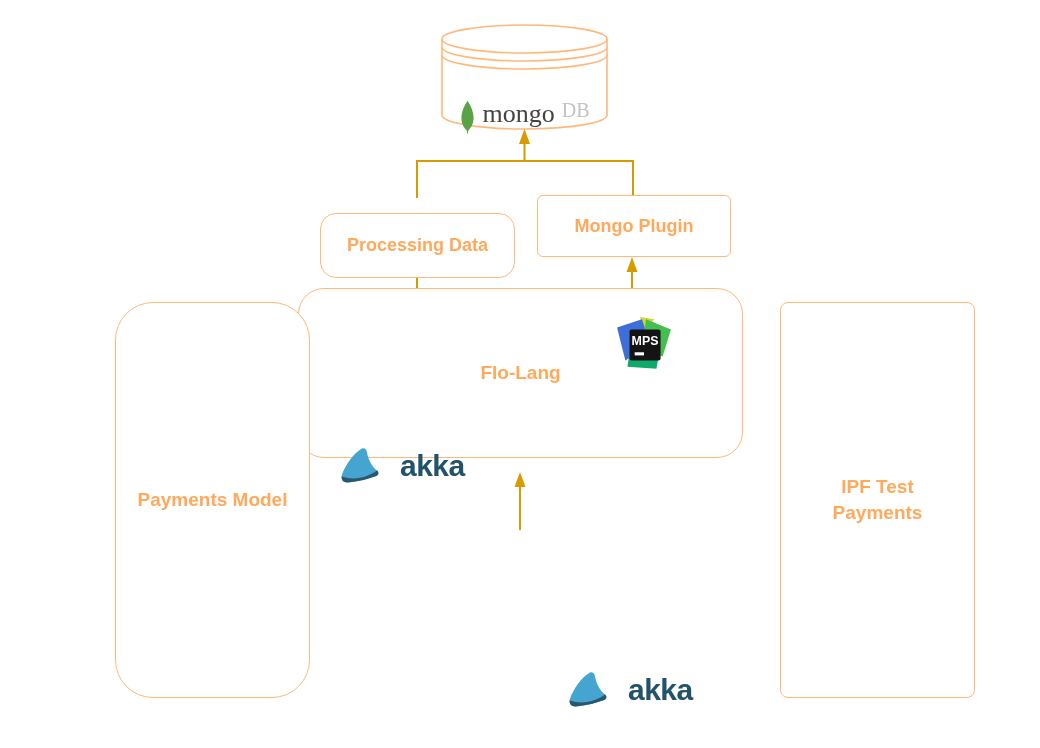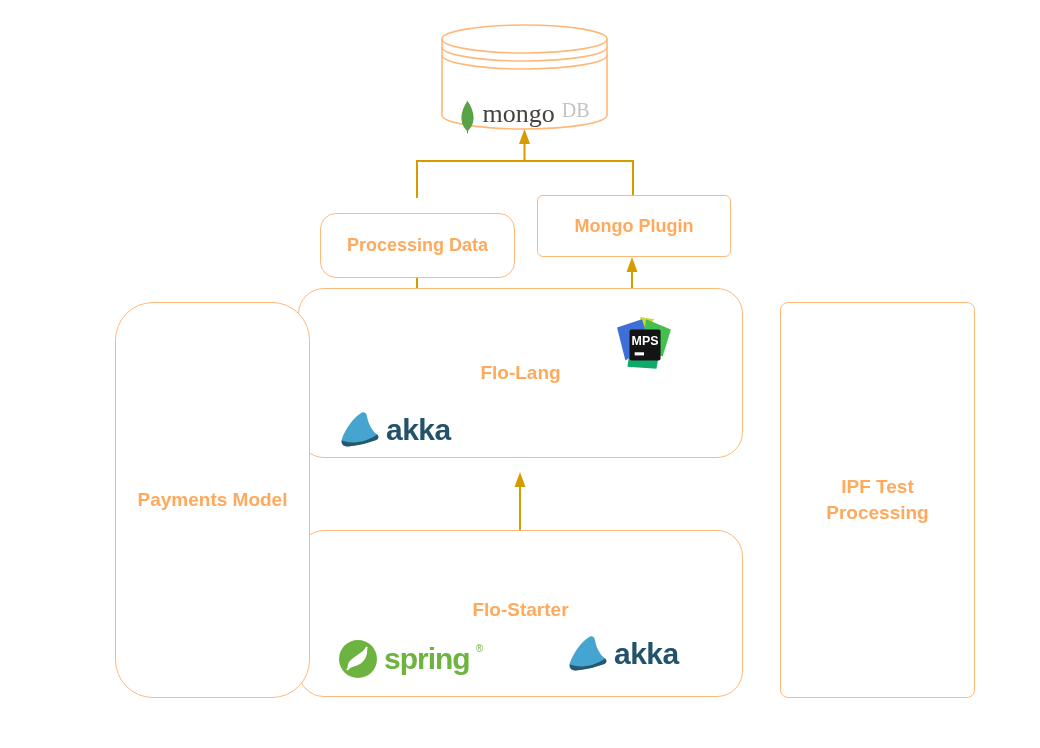--- a/index.html
+++ b/index.html
@@ -34,21 +34,21 @@
   .label-lg { font-size:19px; }
 
   .abs { position:absolute; }
 
   
   .mongo-wrap { display:flex; align-items:flex-start; justify-content:center; gap:7px;margin-top:29px; }
   .mongo-word { font-family:"Liberation Serif", serif; font-size:26px; color:var(--mongo-text,#47443F); }
   .mongo-db   { font-family:"Liberation Serif", serif; font-size:20px; color:var(--mongo-db-text,#C3C3C3); }
 
   
-  .akka-logo { display:flex; align-items:center; gap:6px; }
+  .akka-logo { display:flex; align-items:center; gap:20px;margin-top:36px; }
   .akka-word { font-weight:bold; font-size:30px; letter-spacing:-0.5px; color:var(--akka-text,#22536B); }
 
   
   .spring-logo { display:flex; align-items:center; gap:6px; }
   .spring-word { font-weight:bold; font-size:30px; letter-spacing:-1px; color:var(--spring-green,#6DB33F); }
   .spring-mark { font-size:10px; color:var(--spring-green,#6DB33F); align-self:flex-start; margin-top:4px; }
 
   
   .mps-text { font-family:"Liberation Sans", sans-serif; font-weight:bold; font-size:12px; fill:#ffffff; }
 </style>
@@ -113,46 +113,34 @@
   </svg>
 
   <div class="abs akka-logo" style="left:338px; top:408px;">
     <svg width="42" height="44" viewBox="0 0 100 90">
       <path d="M56,4 C62,1 68,5 69,12 C72,30 81,46 93,56 C98,60 97,67 91,69 C70,77 45,83 22,84 C12,84 6,77 9,67 C17,43 38,14 56,4 Z" style="fill:var(--akka-blue,#46A4D0)"></path>
       <path d="M93,56 C98,60 97,67 91,69 C66,78 40,84 22,84 C13,84 8,78 9,70 C38,80 70,73 93,56 Z" style="fill:var(--akka-dark,#29586C)"></path>
     </svg>
     <span class="akka-word">akka</span>
   </div>
 
-  <div class="box" style="left:298px; top:530px; width:445px; height:167px; border-radius:26px; align-items:flex-start;">
-    <span class="box-label label-lg" style="margin-top:66px;">Flo-Starter</span>
-  </div>
 
-  <div class="abs spring-logo" style="left:338px; top:639px;">
-    <svg width="40" height="40" viewBox="0 0 40 40">
-      <circle cx="20" cy="20" r="19" style="fill:var(--spring-green,#6DB33F)"></circle>
-      <path d="M29,8 C30,16 27,23 20,26 C15,28 12,28 10,31 C9,27 10,23 14,20 C19,16 26,12 29,8 Z" fill="#ffffff"></path>
-      <path d="M9,31 C14,24 22,21 29,8" stroke="#ffffff" stroke-width="2" fill="none"></path>
-    </svg>
-    <span class="spring-word">spring</span>
-    <span class="spring-mark">®</span>
-  </div>
 
   <div class="abs akka-logo" style="left:566px; top:632px;">
     <svg width="42" height="44" viewBox="0 0 100 90">
       <path d="M56,4 C62,1 68,5 69,12 C72,30 81,46 93,56 C98,60 97,67 91,69 C70,77 45,83 22,84 C12,84 6,77 9,67 C17,43 38,14 56,4 Z" style="fill:var(--akka-blue,#46A4D0)"></path>
       <path d="M93,56 C98,60 97,67 91,69 C66,78 40,84 22,84 C13,84 8,78 9,70 C38,80 70,73 93,56 Z" style="fill:var(--akka-dark,#29586C)"></path>
     </svg>
     <span class="akka-word">akka</span>
   </div>
 
   <div class="box" style="left:67px; top:302px; width:195px; height:396px; border-radius:38px;margin-left:48px;">
     <span class="box-label label-lg">Payments Model</span>
   </div>
 
   <div class="box" style="left:780px; top:302px; width:195px; height:396px; border-radius:8px;">
     <span class="box-label label-lg">
       <span style="display:block">IPF Test</span>
-      <span style="display:block">Processing</span>
+      <span style="display:block">Payments</span>
     </span>
   </div>
 
 </div>
 
 </body></html>

